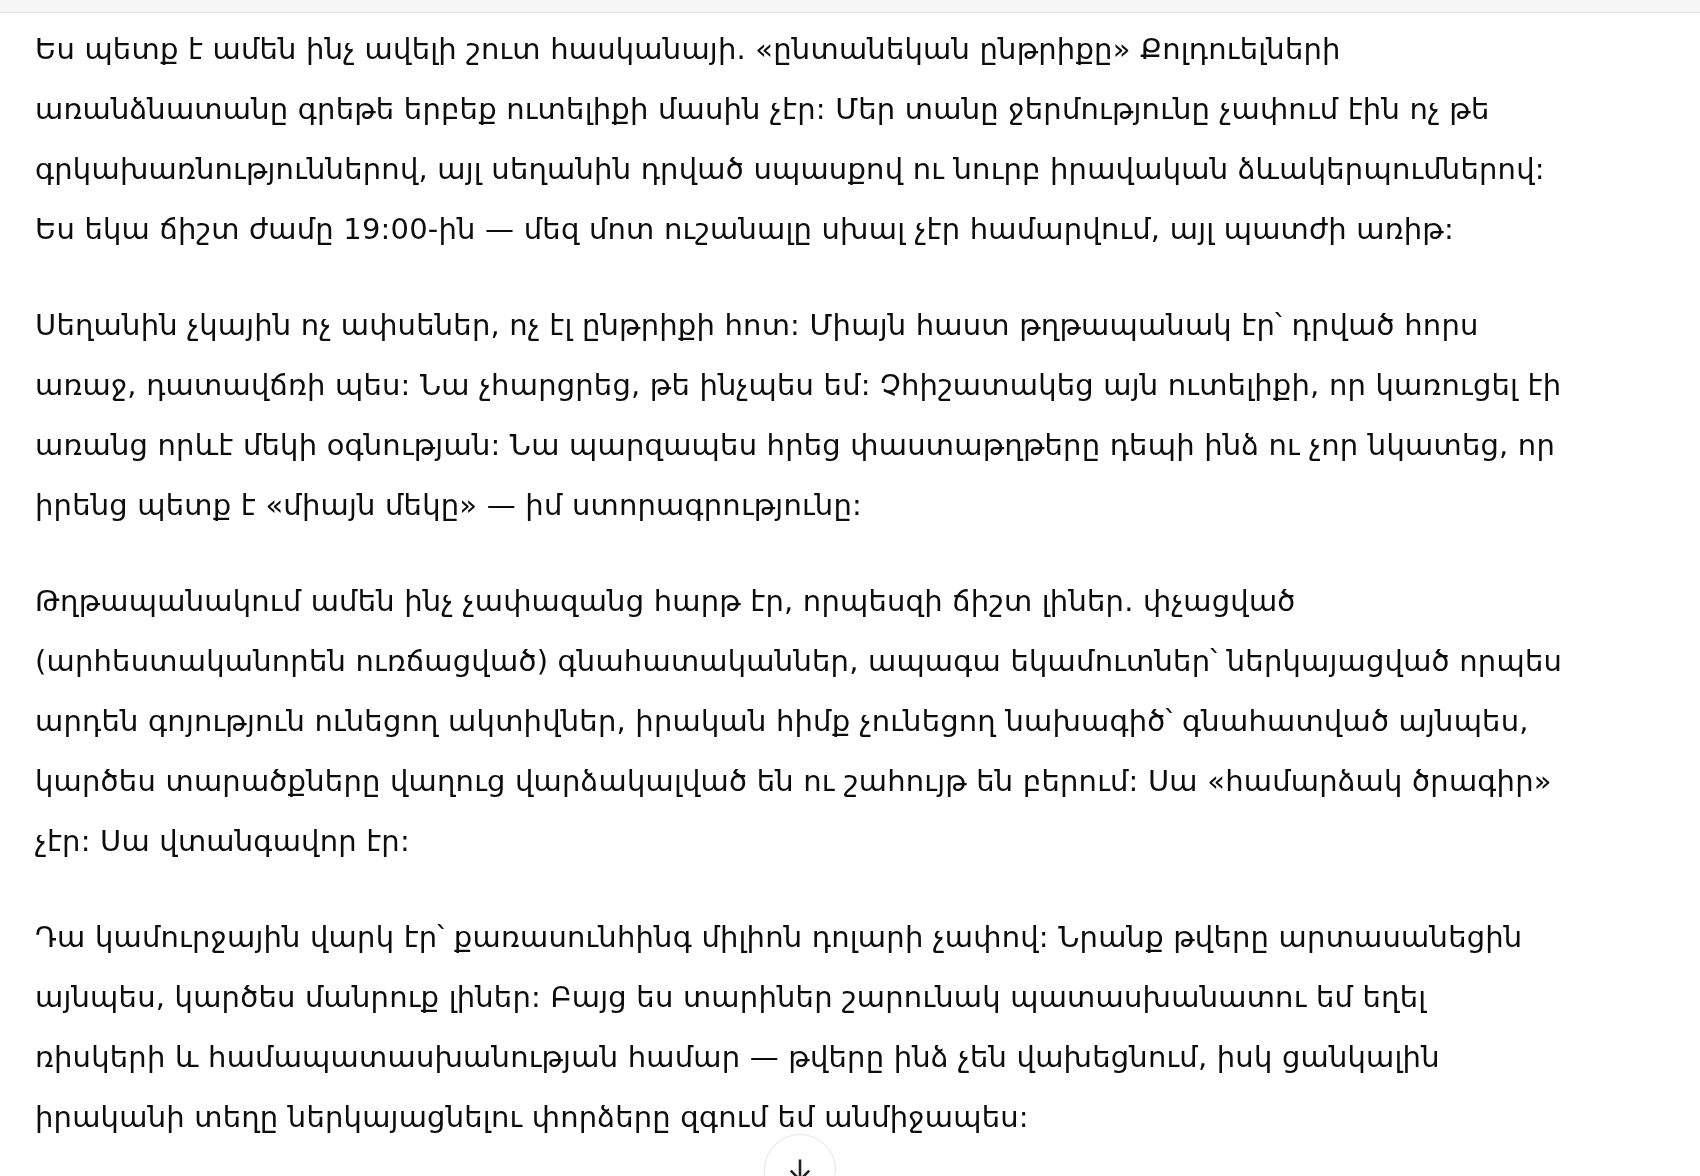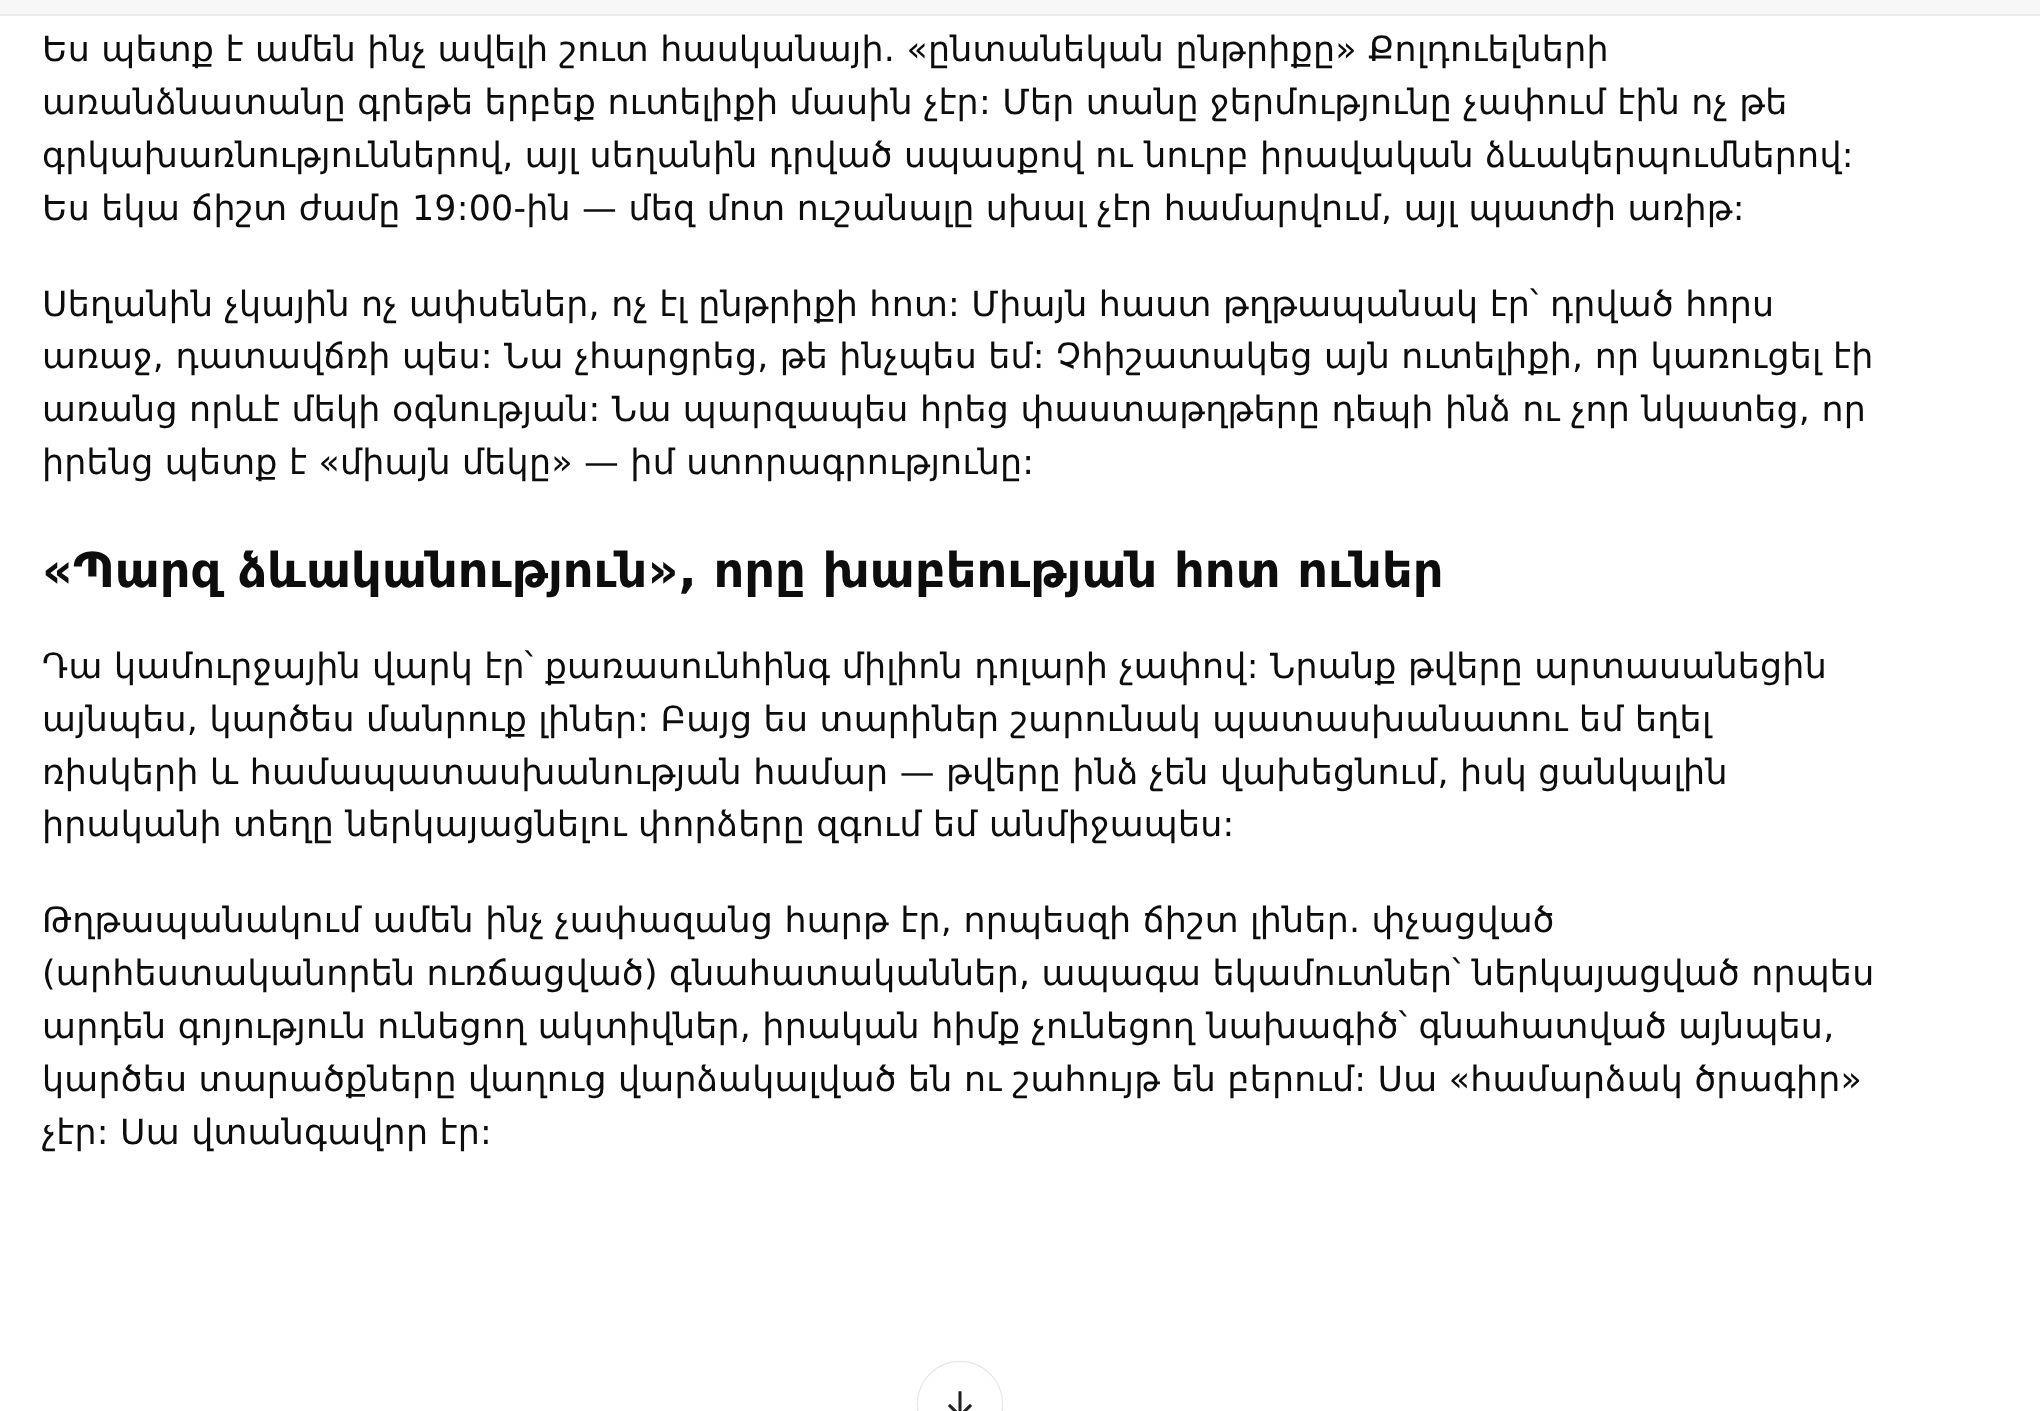--- a/index.html
+++ b/index.html
@@ -26,21 +26,21 @@
     border-bottom: 1px solid #e4e4e4;
   }
   .message {
     position: absolute;
     top: 13px;
     left: 35px;
     width: 1530px;
   }
   .message p {
     font-size: 29px;
-    line-height: 44px;
+    line-height: 60px;
     margin: 0 0 36px 0;
     font-weight: 400;
     letter-spacing: 0.2px;
   }
   .message p:first-child {
     margin-top: 6px;
   }
   .message h2 {
     font-size: 40px;
     line-height: 54px;
@@ -70,23 +70,22 @@
 </head>
 <body>
 
 <div class="screen">
 
   <div class="top-strip"></div>
 
   <article class="message">
     <p>Ես պետք է ամեն ինչ ավելի շուտ հասկանայի. «ընտանեկան ընթրիքը» Քոլդուելների առանձնատանը գրեթե երբեք ուտելիքի մասին չէր: Մեր տանը ջերմությունը չափում էին ոչ թե գրկախառնություններով, այլ սեղանին դրված սպասքով ու նուրբ իրավական ձևակերպումներով: Ես եկա ճիշտ ժամը 19:00-ին — մեզ մոտ ուշանալը սխալ չէր համարվում, այլ պատժի առիթ:</p>
     <p>Սեղանին չկային ոչ ափսեներ, ոչ էլ ընթրիքի հոտ: Միայն հաստ թղթապանակ էր՝ դրված հորս առաջ, դատավճռի պես: Նա չհարցրեց, թե ինչպես եմ: Չհիշատակեց այն ուտելիքի, որ կառուցել էի առանց որևէ մեկի օգնության: Նա պարզապես հրեց փաստաթղթերը դեպի ինձ ու չոր նկատեց, որ իրենց պետք է «միայն մեկը» — իմ ստորագրությունը:</p>
-    <h2>«Պարզ ձևականություն», որը խաբեության հոտ ուներ</h2>
+    <p>Թղթապանակում ամեն ինչ չափազանց հարթ էր, որպեսզի ճիշտ լիներ. փչացված (արհեստականորեն ուռճացված) գնահատականներ, ապագա եկամուտներ՝ ներկայացված որպես արդեն գոյություն ունեցող ակտիվներ, իրական հիմք չունեցող նախագիծ՝ գնահատված այնպես, կարծես տարածքները վաղուց վարձակալված են ու շահույթ են բերում: Սա «համարձակ ծրագիր» չէր: Սա վտանգավոր էր:</p>
     <p>Դա կամուրջային վարկ էր՝ քառասունհինգ միլիոն դոլարի չափով: Նրանք թվերը արտասանեցին այնպես, կարծես մանրուք լիներ: Բայց ես տարիներ շարունակ պատասխանատու եմ եղել ռիսկերի և համապատասխանության համար — թվերը ինձ չեն վախեցնում, իսկ ցանկալին իրականի տեղը ներկայացնելու փորձերը զգում եմ անմիջապես:</p>
-    <p>Թղթապանակում ամեն ինչ չափազանց հարթ էր, որպեսզի ճիշտ լիներ. փչացված (արհեստականորեն ուռճացված) գնահատականներ, ապագա եկամուտներ՝ ներկայացված որպես արդեն գոյություն ունեցող ակտիվներ, իրական հիմք չունեցող նախագիծ՝ գնահատված այնպես, կարծես տարածքները վաղուց վարձակալված են ու շահույթ են բերում: Սա «համարձակ ծրագիր» չէր: Սա վտանգավոր էր:</p>
   </article>
 
   <button class="scroll-btn" aria-label="Scroll to bottom">
     <svg width="34" height="34" viewBox="0 0 24 24" fill="none">
       <path d="M12 4.5 V18.5 M5.5 12.5 L12 19 L18.5 12.5" stroke="#1f1f1f" stroke-width="1.8" fill="none"></path>
     </svg>
   </button>
 
 </div>
 

